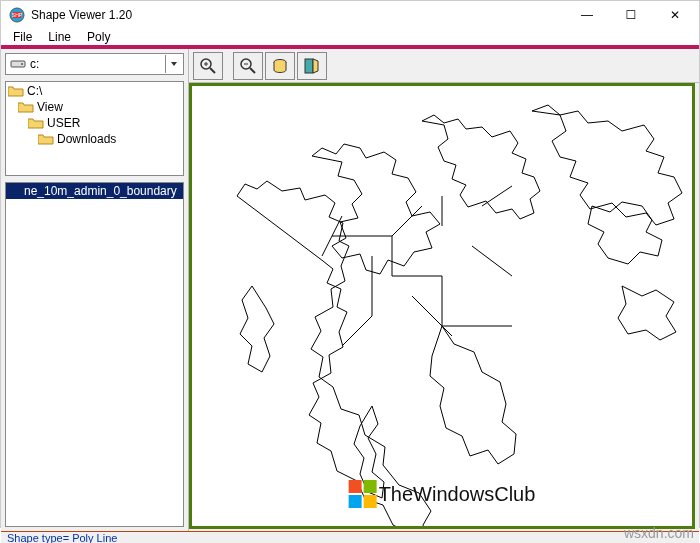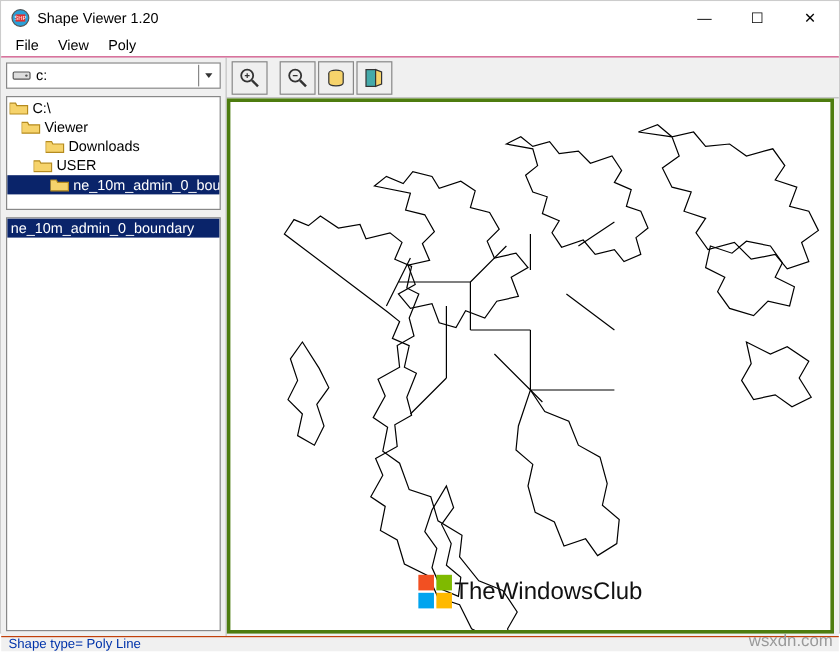--- a/index.html
+++ b/index.html
@@ -5,42 +5,42 @@
 * { box-sizing: border-box; margin: 0; padding: 0; }
 body { font-family: "Segoe UI", Tahoma, sans-serif; font-size: 12px; background: #fff; width: 700px; height: 543px; overflow: hidden; }
 
 .window { width: 700px; height: 528px; display: flex; flex-direction: column; border: 1px solid #ccc; background: #fff; }
 
 .titlebar { height: 30px; display: flex; align-items: center; padding: 0 2px 0 8px; background: #fff; }
 .titlebar .app-icon { width: 16px; height: 16px; margin-right: 6px; display:inline-flex; align-items:center; justify-content:center; }
 .titlebar .title { flex: 1; font-size: 12px; color: #000; }
 .titlebar .ctrl { width: 44px; height: 28px; display: flex; align-items: center; justify-content: center; color: #000; }
 
-.menubar { height: 20px; display: flex; align-items: center; padding: 0 6px; gap: 4px; background: #fff; border-bottom: 1px solid #be185d; }
+.menubar { height: 20px; display: flex; align-items: center; padding: 0 6px; gap: 4px; background: #fff; border-bottom: 4px solid #be185d; }
 .menubar .menu-item { padding: 2px 6px; font-size: 12px; }
 
 .content { flex: 1; display: flex; }
 
 .sidebar { width: 188px; display: flex; flex-direction: column; border-right: 1px solid #bbb; background: #f0f0f0; padding: 4px; gap: 6px; }
 
 .drive-select { height: 22px; background: #fff; border: 1px solid #888; display: flex; align-items: center; padding: 0 4px; gap: 4px; font-size: 12px; position: relative; }
 .drive-select .chev { position: absolute; right: 2px; width: 16px; height: 18px; border-left: 1px solid #888; display:flex; align-items:center; justify-content:center; }
 
 .tree { flex: 0 0 95px; background: #fff; border: 1px solid #888; overflow: hidden; font-size: 12px; padding: 1px 0; }
 .tree-row { height: 16px; display: flex; align-items: center; white-space: nowrap; overflow: hidden; }
 .tree-row.sel { background: #0a246a; color: #fff; }
 .folder-ico { width: 16px; height: 12px; margin-right: 3px; display:inline-flex; }
 .tree .ind0 { padding-left: 2px; }
 .tree .ind1 { padding-left: 12px; }
 .tree .ind2 { padding-left: 22px; }
 .tree .ind3 { padding-left: 32px; }
 .tree .ind4 { padding-left: 36px; }
 
 .filelist { flex: 1; background: #fff; border: 1px solid #888; overflow: hidden; font-size: 12px; }
-.file-row { height: 16px; display:flex; align-items:center; padding-left: 3px; white-space: nowrap; overflow:hidden; }
+.file-row { height: 16px; display:flex; align-items:center; padding-left: 18px; white-space: nowrap; overflow:hidden; }
 .file-row.sel { background: #0a246a; color: #fff; }
 
 .main { flex: 1; display: flex; flex-direction: column; background: #f0f0f0; }
 .toolbar { height: 34px; display: flex; align-items: center; padding: 2px 4px; gap: 2px; border-bottom: 1px solid #bbb; }
 .tbtn { width: 30px; height: 28px; border: 1px solid #888; background: #efefef; display:flex; align-items:center; justify-content:center; }
 .tsep { width: 6px; }
 
 .canvas { flex: 1; background: #fff; border: 3px solid #4d7c0f; margin: 0 4px 2px 0; position: relative; overflow:hidden; }
 .canvas svg { width: 100%; height: 100%; }
 
@@ -77,21 +77,21 @@
     <div class="ctrl">
         <span>☐</span>
       </div>
     <div class="ctrl">
         <span>✕</span>
       </div>
   </div>
 
   <div class="menubar">
     <span class="menu-item">File</span>
-    <span class="menu-item">View</span>
+    <span class="menu-item">Line</span>
     <span class="menu-item">Poly</span>
   </div>
 
   <div class="content">
 
     <div class="sidebar">
 
       <div class="drive-select">
         <span>
           <svg width="16" height="12" viewBox="0 0 16 12">
@@ -115,45 +115,37 @@
               </svg>
             </span>
           <span>C:\</span>
         </div>
         <div class="tree-row ind1">
           <span class="folder-ico">
               <svg viewBox="0 0 16 12">
                 <path d="M0 2h5l1 2h9v7H0z" fill="#f6d36b" stroke="#b58b1f"></path>
               </svg>
             </span>
-          <span>Viewer</span>
+          <span>View</span>
+        </div>
+        <div class="tree-row ind2">
+          <span class="folder-ico">
+              <svg viewBox="0 0 16 12">
+                <path d="M0 2h5l1 2h9v7H0z" fill="#f6d36b" stroke="#b58b1f"></path>
+              </svg>
+            </span>
+          <span>USER</span>
         </div>
         <div class="tree-row ind3">
           <span class="folder-ico">
               <svg viewBox="0 0 16 12">
                 <path d="M0 2h5l1 2h9v7H0z" fill="#f6d36b" stroke="#b58b1f"></path>
               </svg>
             </span>
           <span>Downloads</span>
-        </div>
-        <div class="tree-row ind2">
-          <span class="folder-ico">
-              <svg viewBox="0 0 16 12">
-                <path d="M0 2h5l1 2h9v7H0z" fill="#f6d36b" stroke="#b58b1f"></path>
-              </svg>
-            </span>
-          <span>USER</span>
-        </div>
-        <div class="tree-row ind4 sel">
-          <span class="folder-ico">
-              <svg viewBox="0 0 16 12">
-                <path d="M0 2h5l1 2h9v7H0z" fill="#f6d36b" stroke="#b58b1f"></path>
-              </svg>
-            </span>
-          <span>ne_10m_admin_0_bou</span>
         </div>
       </div>
 
       <div class="filelist">
         <div class="file-row sel">
           <span>ne_10m_admin_0_boundary</span>
         </div>
       </div>
 
     </div>

